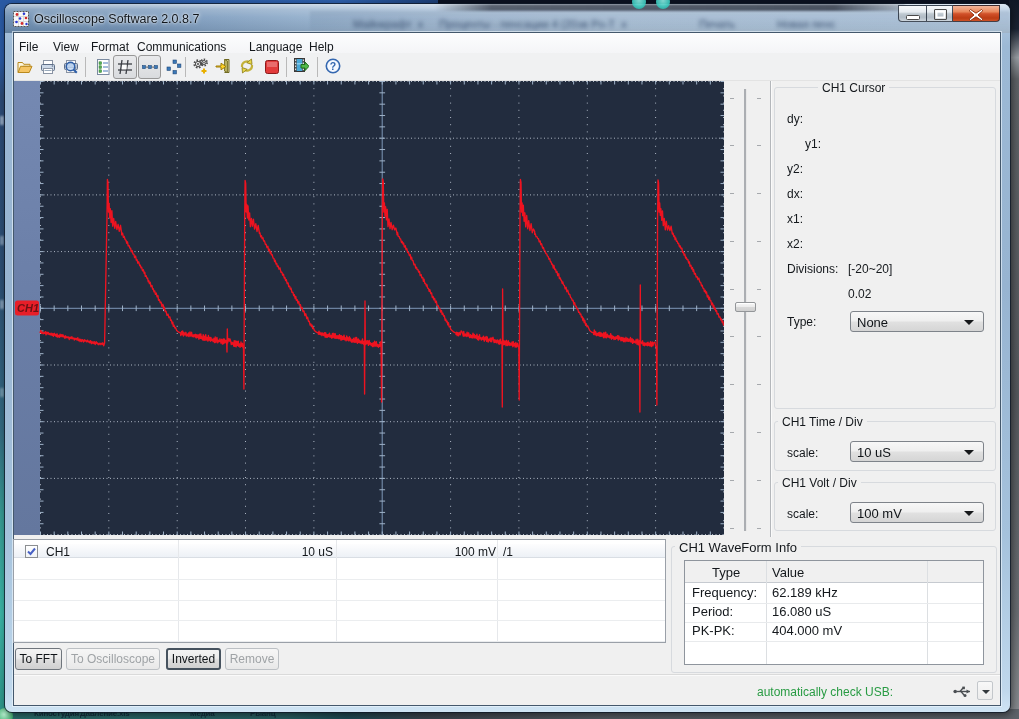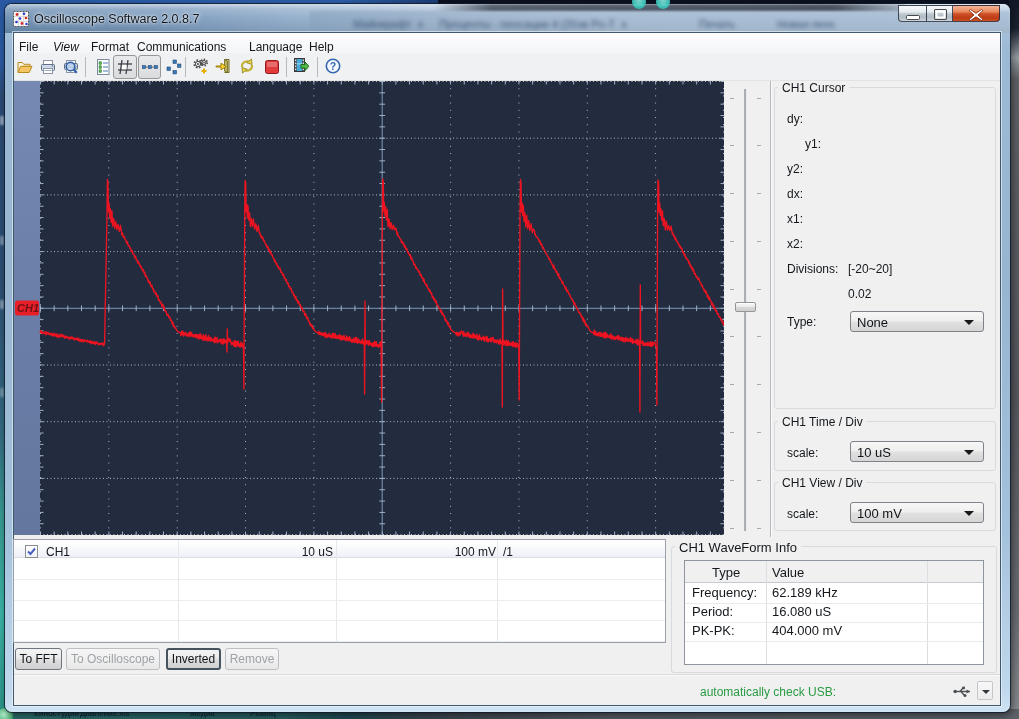--- a/index.html
+++ b/index.html
@@ -103,21 +103,21 @@
 .wbtn.foc { border:2px solid #46525e; line-height:18px; }
 
 #sepline { left:14px; top:674px; width:986px; height:1px; background:#dadada; box-shadow:0 1px 0 #fafafa; }
 #status { left:23px; top:684px; font-size:13px; color:#14181c; }
 #wftable { position:absolute; left:684px; top:560px; width:300px; height:105px; border:1px solid #8f959d; background:#fff; }
 #wfhead { position:absolute; left:0; top:0; width:298px; height:22px; background:#f0f0f0; border-bottom:1px solid #c6cad0; }
 .wfcol { position:absolute; top:0; width:1px; height:103px; background:#dcdfe2; }
 .wfrow { position:absolute; left:0; width:298px; height:1px; background:#e8eaec; }
 .wfcell { position:absolute; font-size:13px; color:#14181c; white-space:nowrap; }
 
-#usbtext { left:700px; top:685px; width:250px; text-align:left; font-size:12px; color:#289b43; }
+#usbtext { left:700px; top:685px; width:250px; text-align:center; font-size:12px; color:#289b43; }
 #usbdrop { left:977px; top:681px; width:16px; height:19px; border:1px solid #c3c7cb; border-radius:2px;
   background:linear-gradient(180deg,#f8f8f8,#ececec); }
 #usbdrop i { position:absolute; left:4px; top:8px; width:0; height:0;
   border-left:4px solid transparent; border-right:4px solid transparent; border-top:4px solid #33383c; }
 </style>
 </head>
 <body>
 <div id="page">
 
   <div class="abs" id="bk-top"></div>
@@ -182,21 +182,21 @@
   </div>
   <div class="abs capbtn" id="btn-close">
     <svg style="left:16px; top:3px;" width="14" height="12" viewBox="0 0 14 12">
       <path d="M1.5,0.5 L7,4.2 L12.5,0.5 L13.8,1.8 L9,6 L13.8,10.2 L12.5,11.5 L7,7.8 L1.5,11.5 L0.2,10.2 L5,6 L0.2,1.8 Z" fill="#fff" stroke="#8a2e0a" stroke-width="0.9"></path>
     </svg>
   </div>
 
   <div class="abs" id="clientbg"></div>
   <div class="abs" id="menubar"></div>
   <span class="abs menu" style="left:19px;">File</span>
-  <span class="abs menu" style="left:53px;font-style:italic;">View</span>
+  <span class="abs menu" style="left:53px;">View</span>
   <span class="abs menu" style="left:91px;">Format</span>
   <span class="abs menu" style="left:137px;">Communications</span>
   <span class="abs menu" style="left:249px;">Language</span>
   <span class="abs menu" style="left:309px;">Help</span>
 
   <div class="abs" id="toolbar"></div>
   <svg class="abs" style="left:17px; top:59px;" width="16" height="16" viewBox="0 0 16 16">
       <path d="M1,3.5 h4.5 l1.3,1.8 H13 v2 H6 L3.5,13.5 H1 Z" fill="#fdf6dc" stroke="#b98a1e" stroke-width="1"></path>
       <path d="M3.5,7.3 H15 L12.2,13.5 H1.2 Z" fill="#f5c564" stroke="#b98a1e" stroke-width="1"></path>
     </svg>
@@ -620,21 +620,21 @@
   <div class="abs tbtick" style="left:730px; top:432px;"></div>
   <div class="abs tbtick" style="left:757px; top:432px;"></div>
   <div class="abs tbtick" style="left:730px; top:480px;"></div>
   <div class="abs tbtick" style="left:757px; top:480px;"></div>
   <div class="abs tbtick" style="left:730px; top:528px;"></div>
   <div class="abs tbtick" style="left:757px; top:528px;"></div>
   <div class="abs" id="thumb"></div>
   <div class="abs" id="vdivider"></div>
 
   <div class="abs grp" style="left:774px; top:87px; width:222px; height:322px;"></div>
-  <span class="abs grp-label" style="left:778px; top:81px;">CH1 Cursor</span>
+  <span class="abs grp-label" style="left:818px; top:81px;">CH1 Cursor</span>
   <span class="abs lbl" style="left:787px; top:112px;">dy:</span>
   <span class="abs lbl" style="left:787px; top:137px;margin-left:18px;">y1:</span>
   <span class="abs lbl" style="left:787px; top:162px;">y2:</span>
   <span class="abs lbl" style="left:787px; top:187px;">dx:</span>
   <span class="abs lbl" style="left:787px; top:212px;">x1:</span>
   <span class="abs lbl" style="left:787px; top:237px;">x2:</span>
   <span class="abs lbl" style="left:787px; top:262px;">Divisions:</span>
   <span class="abs lbl" style="left:848px; top:262px;">[-20~20]</span>
   <span class="abs lbl" style="left:848px; top:287px;text-align:right;">0.02</span>
   <span class="abs lbl" style="left:787px; top:315px;">Type:</span>
@@ -645,21 +645,21 @@
 
   <div class="abs grp" style="left:774px; top:421px; width:222px; height:50px;"></div>
   <span class="abs grp-label" style="left:778px; top:415px;text-align:center;">CH1 Time / Div</span>
   <span class="abs lbl" style="left:787px; top:446px;">scale:</span>
   <div class="abs combo" style="left:850px; top:441px;">
       <span>10 uS</span>
       <i></i>
     </div>
 
   <div class="abs grp" style="left:774px; top:482px; width:222px; height:49px;"></div>
-  <span class="abs grp-label" style="left:778px; top:476px;">CH1 View / Div</span>
+  <span class="abs grp-label" style="left:778px; top:476px;">CH1 Volt / Div</span>
   <span class="abs lbl" style="left:787px; top:507px;">scale:</span>
   <div class="abs combo" style="left:850px; top:502px;">
       <span>100 mV</span>
       <i></i>
     </div>
 
   <div class="abs" id="chtable">
     <div id="chhead"></div>
     <div class="colline" style="left:164px;"></div>
     <div class="colline" style="left:322px;"></div>

